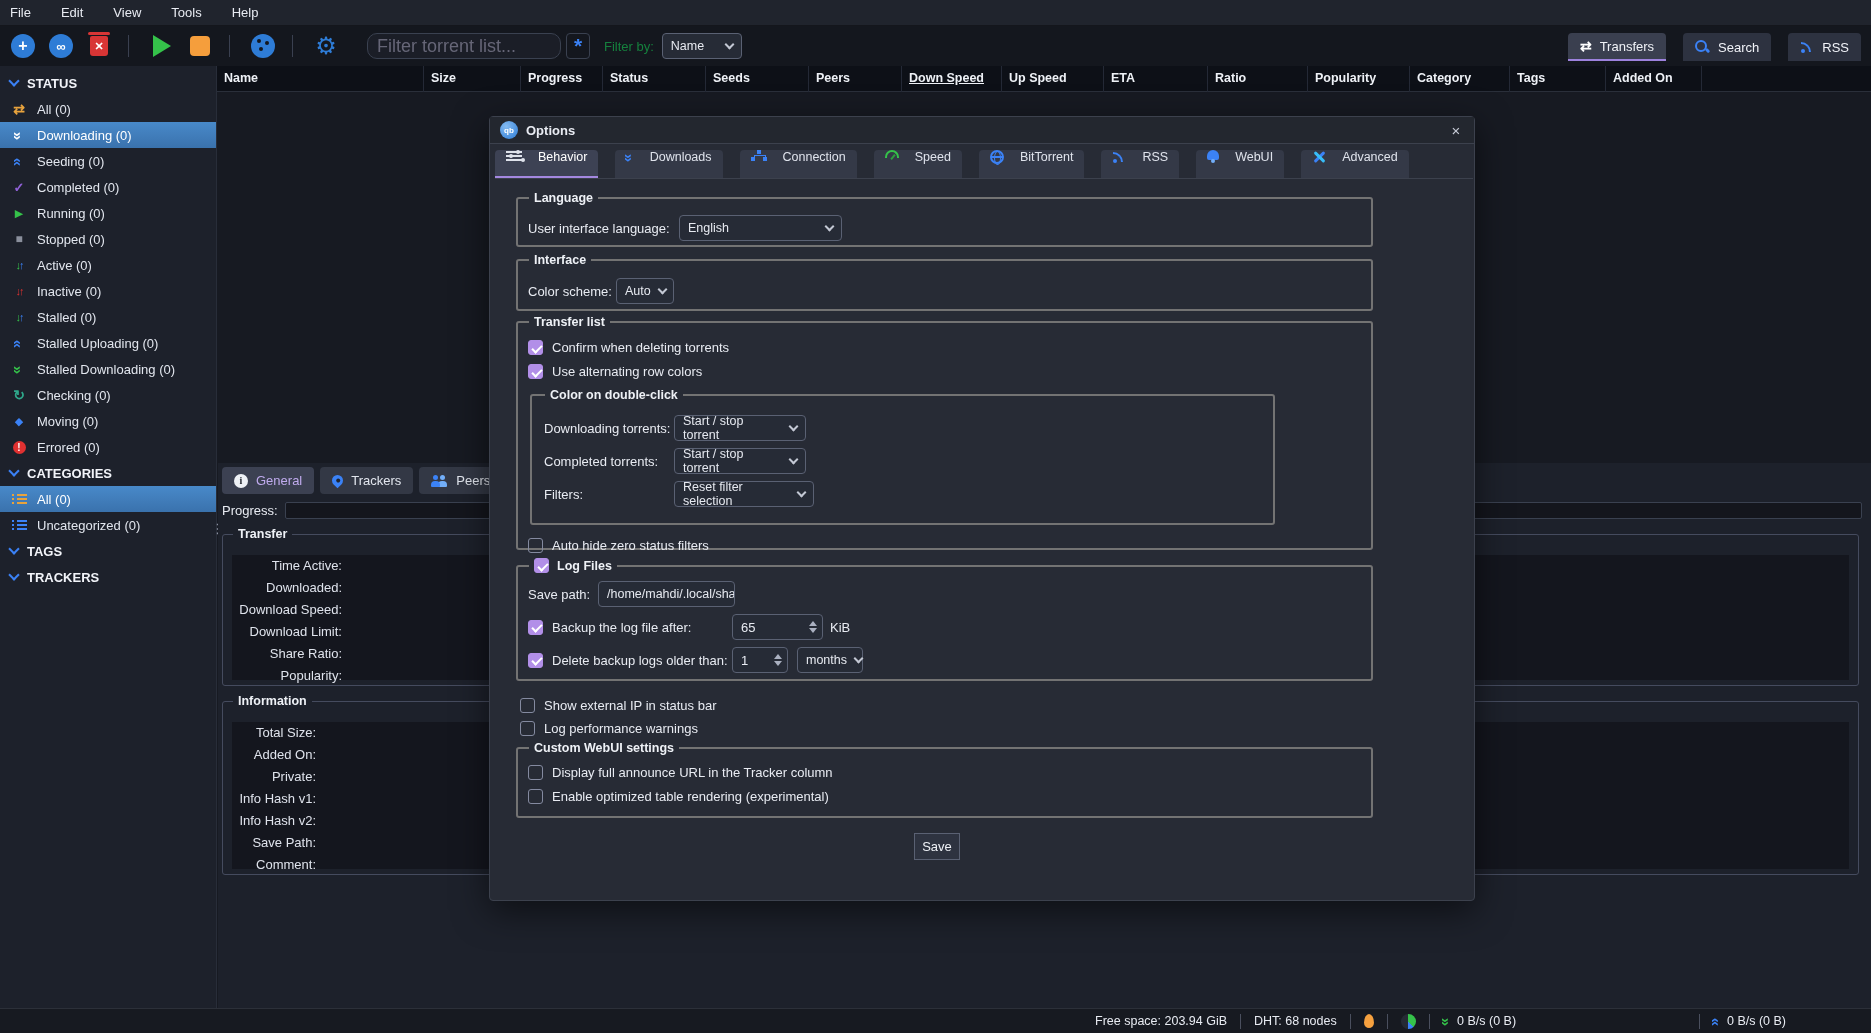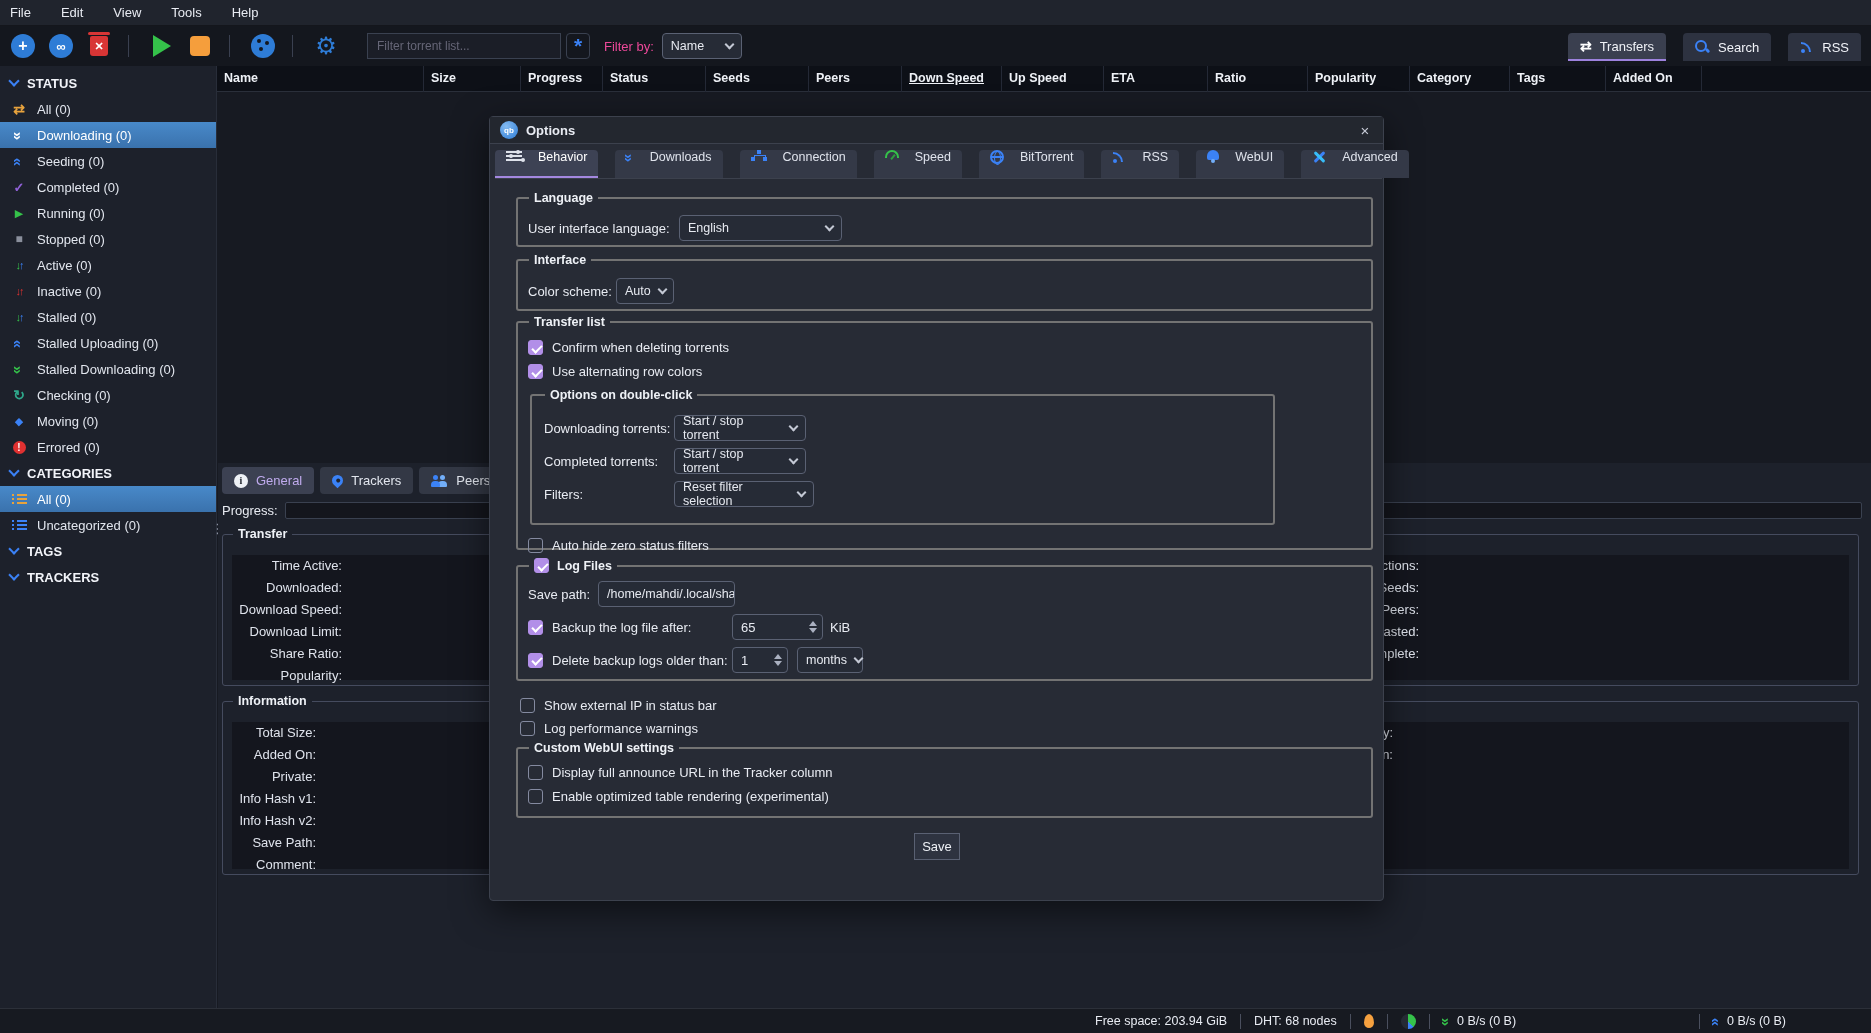--- a/index.html
+++ b/index.html
@@ -22,25 +22,25 @@
   .trash { position:relative; width:18px; height:20px; background:#d83535; border-radius:2px 2px 3px 3px;
            display:flex; align-items:center; justify-content:center; color:#fff; font-size:11px; font-weight:700; }
   .trash::before { content:""; position:absolute; top:-4px; left:-2px; width:22px; height:3px; background:#d83535; border-radius:2px; }
   .play { width:0; height:0; border-left:18px solid #35c24a; border-top:11px solid transparent; border-bottom:11px solid transparent; }
   .stopsq { width:20px; height:20px; background:#f59e3c; border-radius:4px; }
   .palette { position:relative; width:24px; height:24px; border-radius:50%; background:#2e7cd6; }
   .palette::after { content:""; position:absolute; left:6px; top:5px; width:4px; height:4px; border-radius:50%;
                     background:#14171e; box-shadow:8px 2px 0 #14171e, 2px 8px 0 #14171e; }
   .gearchar { color:#2e7cd6; font-size:24px; line-height:1; }
   .filter-input { width:194px; height:26px; margin-left:26px; background:#1b1e27; border:1px solid #3a4150;
-                  border-radius:0; color:#e8ebf2; padding:0 9px; font-size:12px; outline:none; }
+                  border-radius:10px; color:#e8ebf2; padding:0 9px; font-size:18px; outline:none; }
   .filter-input::placeholder { color:#667; }
   .star-btn { width:24px; height:26px; margin-left:5px; border:1px solid #3a4150; border-radius:4px;
               color:#3b82f6; font-size:21px; font-weight:700; display:flex; align-items:center; justify-content:center; }
-  .filterby { margin-left:14px; color:#ec4899; }
+  .filterby { margin-left:14px; color:#15803d; }
 
   .select { display:inline-flex; align-items:center; justify-content:space-between; gap:8px;
             background:#262b36; border:1px solid #5a6173; border-radius:4px; height:26px;
             padding:0 8px; color:#e6e9f0; font-size:12.5px; }
   .chev { width:7px; height:7px; border-right:2px solid #c3c8d4; border-bottom:2px solid #c3c8d4;
           transform:rotate(45deg); margin-top:-3px; flex:0 0 auto; }
 
   
   .views { position:absolute; top:33px; right:10px; display:flex; gap:17px; }
   .vbtn { height:28px; display:flex; align-items:center; gap:8px; padding:0 12px; background:#2d3240;
@@ -137,21 +137,21 @@
   fieldset.pf legend { margin-left:10px; padding:0 5px; font-weight:700; font-size:12.5px; color:#eef1f6; }
   .pf-inner { position:absolute; left:9px; right:9px; top:14px; bottom:5px; background:#14161e; }
   .prow { height:22px; line-height:22px; position:relative; }
   .plabel { position:absolute; text-align:right; color:#dfe3ec; }
   .plabel.l1 { left:0; width:110px; }
   .plabel.r1 { right:430px; width:160px; }
   .plabel.l2 { left:0; width:84px; }
   .plabel.r2 { right:456px; width:160px; }
 
   
-  .dialog { position:absolute; left:489px; top:116px; width:895px; height:785px; background:#272b35;
+  .dialog { position:absolute; left:489px; top:116px; width:986px; height:785px; background:#272b35;
             border:1px solid #3c414d; border-radius:4px; box-shadow:0 10px 35px rgba(0,0,0,.55); z-index:50;padding-left:36px; }
   .dtitle { position:absolute; left:0; top:0; right:0; height:27px; background:#23272f; border-bottom:1px solid #3c414d;
             display:flex; align-items:center; gap:8px; padding-left:10px; font-weight:700; }
   .dclose { position:absolute; right:8px; top:3px; width:20px; height:20px; display:flex; align-items:center;
             justify-content:center; color:#c8ccd8; font-size:15px; }
   .dtabs { position:absolute; left:5px; top:33px; right:1px; height:29px; display:flex; gap:17px;
            border-bottom:1px solid #3c414d; }
   .dtab { height:28px; display:flex; align-items:flex-start; gap:16px; padding:0 11px; background:#343947;
           border-radius:4px 4px 0 0; color:#dfe3ec; font-size:12.5px; white-space:nowrap; }
   .dtab.active { background:#3d4254; border-bottom:2px solid #a488e0; color:#fff; }
@@ -519,21 +519,21 @@
       <legend>Transfer list</legend>
       <div class="cbrow" style="margin-top:3px;">
         <span class="cb on"></span>
         <span>Confirm when deleting torrents</span>
       </div>
       <div class="cbrow">
         <span class="cb on"></span>
         <span>Use alternating row colors</span>
       </div>
       <fieldset class="df" style="position:static; width:745px; margin:6px 0 0 2px; padding:6px 12px 12px 12px;">
-        <legend>Options on double-click</legend>
+        <legend>Color on double-click</legend>
         <div class="frow">
           <span style="width:130px;">Downloading torrents:</span>
           <span class="select" style="width:132px;">
             <span>Start / stop torrent</span>
               <span class="chev"></span>
           </span>
         </div>
         <div class="frow">
           <span style="width:130px;">Completed torrents:</span>
           <span class="select" style="width:132px;">

